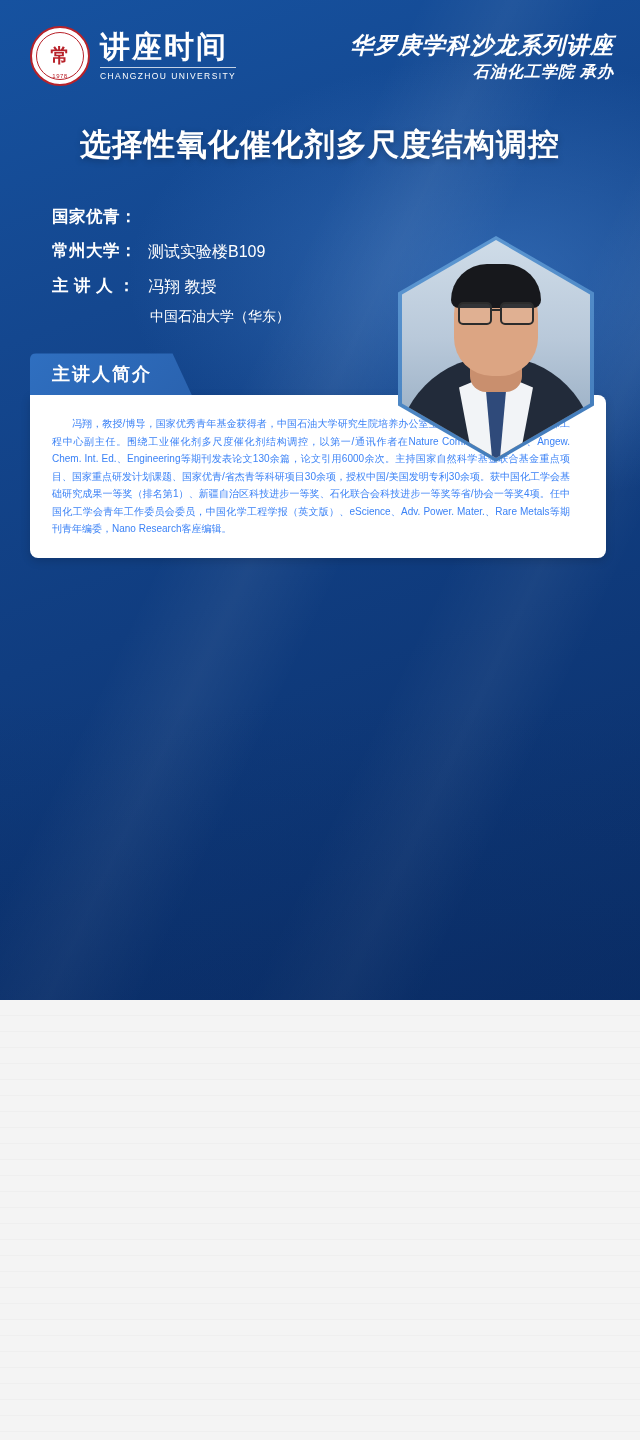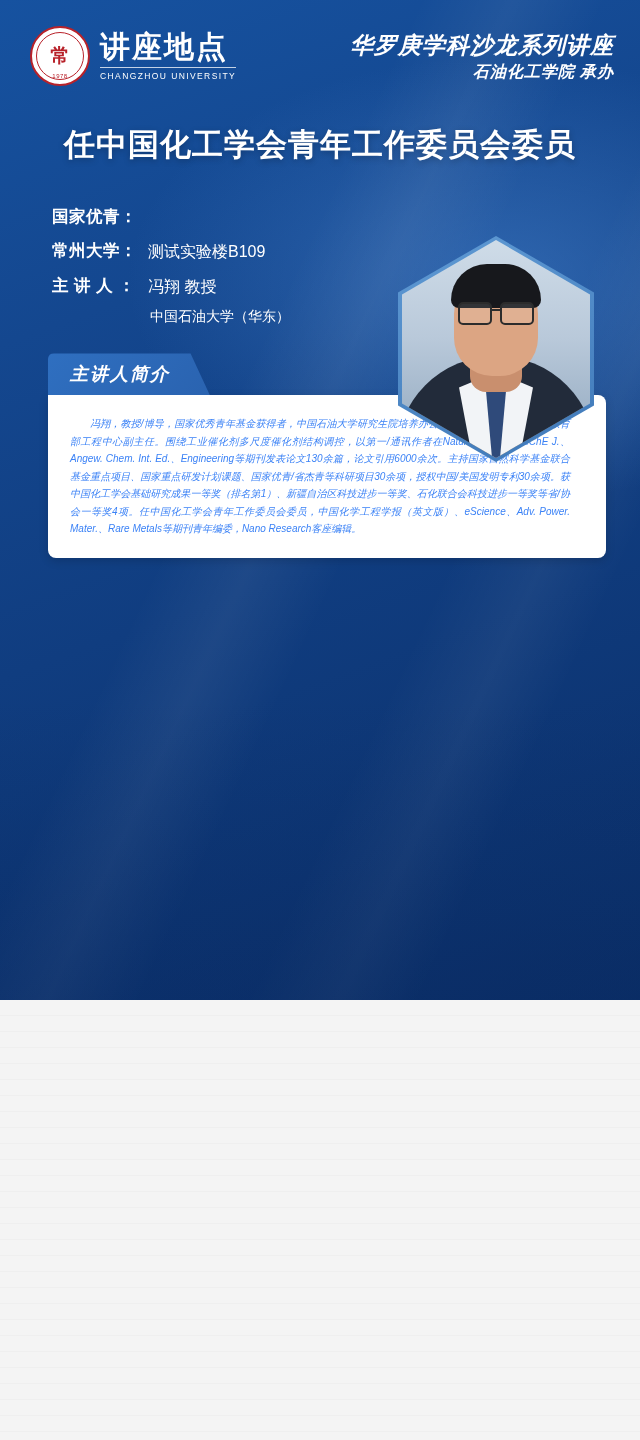--- a/index.html
+++ b/index.html
@@ -282,22 +282,21 @@
     position: absolute;
     left: 32px; top: 7px;
     width: 12px; height: 2px;
     background: #2c2c2c;
   }
 
   
   .section {
     position: relative;
     z-index: 3;
-    margin: 26px 34px 0 48px;
-    font-style: italic;
+    margin: 26px 34px 0 30px;
   }
   .section-tab {
     position: relative;
     display: inline-block;
     background: linear-gradient(135deg, #2f6fc0 0%, #2a63b0 100%);
     color: #ffffff;
     font-size: 18px;
     font-weight: bold;
     letter-spacing: 2px;
     padding: 9px 40px 9px 22px;
@@ -343,31 +342,31 @@
 <div class="poster">
 
   <div class="header">
     <div class="brand">
       <div class="seal">
         <div class="seal-inner"></div>
         <div class="seal-mark">常</div>
         <div class="seal-year">1978</div>
       </div>
       <div class="brand-text">
-        <div class="brand-cn">讲座地点</div>
+        <div class="brand-cn">讲座时间</div>
         <div class="brand-en">CHANGZHOU UNIVERSITY</div>
       </div>
     </div>
     <div class="series">
       <div class="series-main">华罗庚学科沙龙系列讲座</div>
       <div class="series-sub">石油化工学院 承办</div>
     </div>
   </div>
 
-  <div class="poster-title">任中国化工学会青年工作委员会委员</div>
+  <div class="poster-title">选择性氧化催化剂多尺度结构调控</div>
 
   <div class="portrait-wrap">
     <div class="portrait-hex">
       <div class="portrait-photo">
         <div class="ph-suit"></div>
         <div class="ph-shirt"></div>
         <div class="ph-tie"></div>
         <div class="ph-neck"></div>
         <div class="ph-head"></div>
         <div class="ph-hair"></div>

